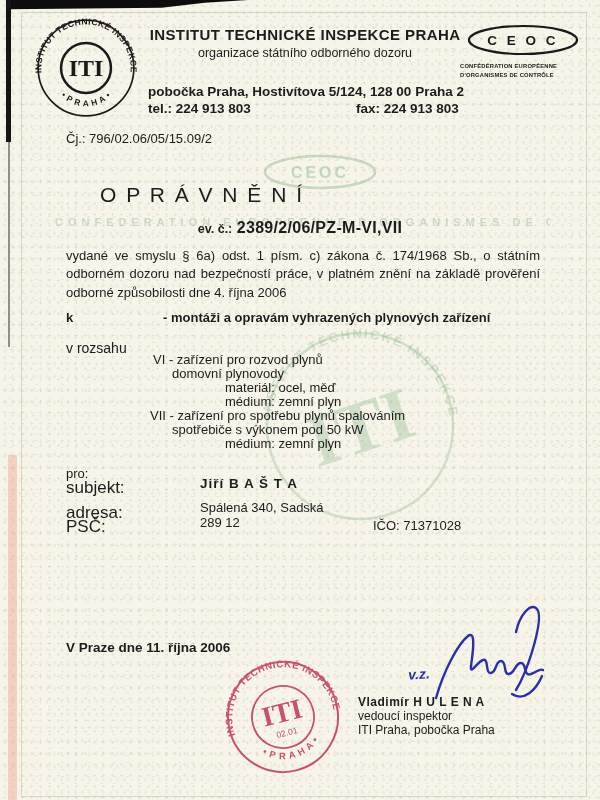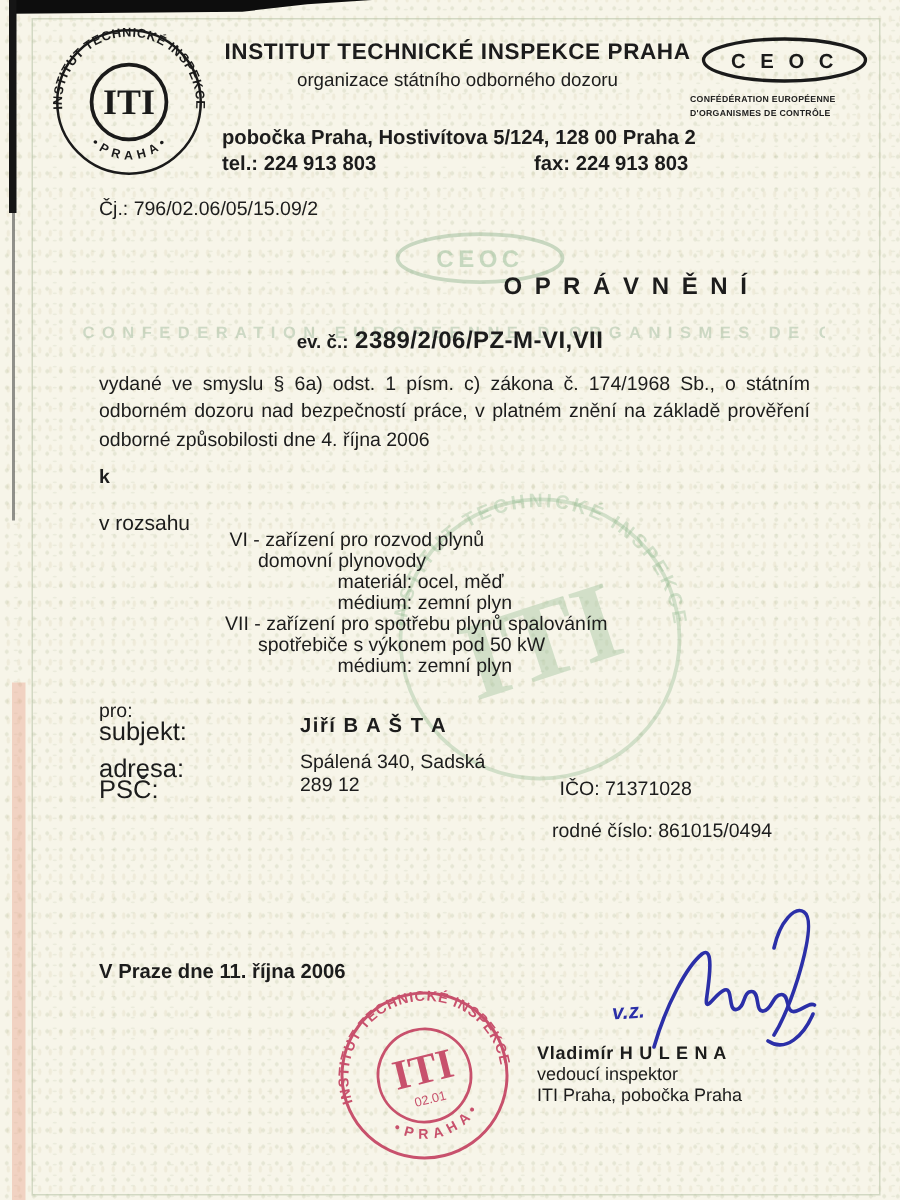--- a/index.html
+++ b/index.html
@@ -31,21 +31,21 @@
   .ceoc{left:460px;top:24px;width:126px;z-index:3;}
   .ceoc-small{font-size:5.8px;font-weight:bold;line-height:1.5;letter-spacing:.2px;color:#222;}
   .refno{left:66px;top:131px;font-size:13px;z-index:3;}
   
   .wm{z-index:2;}
   .wm-ceoc{left:256px;top:150px;}
   .wm-confed{left:55px;top:216px;width:495px;text-align:center;font-size:11px;font-weight:bold;
     letter-spacing:5px;color:rgba(148,178,148,.42);white-space:nowrap;overflow:hidden;}
   .wm-big{left:252px;top:318px;}
   
-  .title{left:100px;top:183px;width:400px;text-align:right;font-weight:bold;font-size:16px;
+  .title{left:100px;top:183px;width:400px;text-align:left;font-weight:normal;font-size:21px;
     letter-spacing:2px;z-index:3;}
   .evline{left:100px;top:219px;width:400px;text-align:center;z-index:3;}
   .ev-label{font-size:12.5px;font-weight:bold;}
   .ev-no{font-size:16px;font-weight:bold;letter-spacing:.3px;}
   .para1{left:66px;top:247px;width:474px;font-size:13px;line-height:1.42;text-align:justify;z-index:3;}
   .k-label{left:66px;top:310px;font-size:13px;font-weight:bold;z-index:3;}
   .k-text{left:163px;top:310px;font-size:13px;font-weight:bold;z-index:3;}
   .scopelbl{left:66px;top:340px;font-size:14px;z-index:3;}
   .sline{font-size:13px;z-index:3;}
   .pro{left:66px;top:466px;font-size:13px;z-index:3;}
@@ -122,39 +122,39 @@
 
   <div class="abs title">O P R Á V N Ě N Í</div>
   <div class="abs evline">
     <span class="ev-label">ev. č.:</span>
     <span class="ev-no">2389/2/06/PZ-M-VI,VII</span>
   </div>
 
   <div class="abs para1">vydané ve smyslu § 6a) odst. 1 písm. c) zákona č. 174/1968 Sb.,  o státním odborném dozoru nad bezpečností práce, v platném znění na základě prověření odborné způsobilosti dne 4. října 2006</div>
 
   <div class="abs k-label">k</div>
+  <div class="abs k-text">- montáži a opravám vyhrazených plynových zařízení</div>
 
   <div class="abs scopelbl">v rozsahu</div>
   <div class="abs sline" style="left:153px;top:352px">VI - zařízení pro rozvod plynů</div>
   <div class="abs sline" style="left:172px;top:366px">domovní plynovody</div>
   <div class="abs sline" style="left:225px;top:380px">materiál: ocel, měď</div>
   <div class="abs sline" style="left:225px;top:394px">médium: zemní plyn</div>
   <div class="abs sline" style="left:150px;top:408px">VII - zařízení pro spotřebu plynů spalováním</div>
   <div class="abs sline" style="left:172px;top:422px">spotřebiče s výkonem pod 50 kW</div>
   <div class="abs sline" style="left:225px;top:436px">médium: zemní plyn</div>
 
   <div class="abs pro">pro:</div>
   <div class="abs lab" style="left:66px;top:478px">subjekt:</div>
   <div class="abs subj-name">Jiří  B A Š T A</div>
   <div class="abs lab" style="left:66px;top:503px">adresa:</div>
   <div class="abs val" style="left:200px;top:500px">Spálená 340, Sadská</div>
   <div class="abs lab" style="left:66px;top:517px">PSČ:</div>
   <div class="abs val" style="left:200px;top:515px">289 12</div>
   <div class="abs val" style="left:373px;top:518px">IČO: 71371028</div>
-  <div class="abs val" style="left:368px;top:546px">rodné číslo: 861015/0494</div>
 
   <div class="abs placedate">V Praze dne  11. října 2006</div>
 
   <svg class="abs sig" width="120" height="104" viewBox="0 0 120 104">
     <g fill="none" stroke="#2b2fa8" stroke-width="2.4" stroke-linecap="round">
       <path d="M 8,96 C 16,68 30,42 40,34 C 48,28 45,50 43,64 C 42,74 49,60 55,58 C 61,56 57,72 63,71 C 69,70 67,59 73,59 C 79,59 75,73 81,72 C 87,71 87,61 93,61 C 99,61 95,75 103,72 C 109,70 112,66 115,68"></path>
       <path d="M 88,30 C 92,12 102,2 108,6 C 114,10 110,30 104,50 C 99,66 93,80 88,88"></path>
       <path d="M 84,92 C 96,100 108,88 114,74"></path>
     </g>
   </svg>

